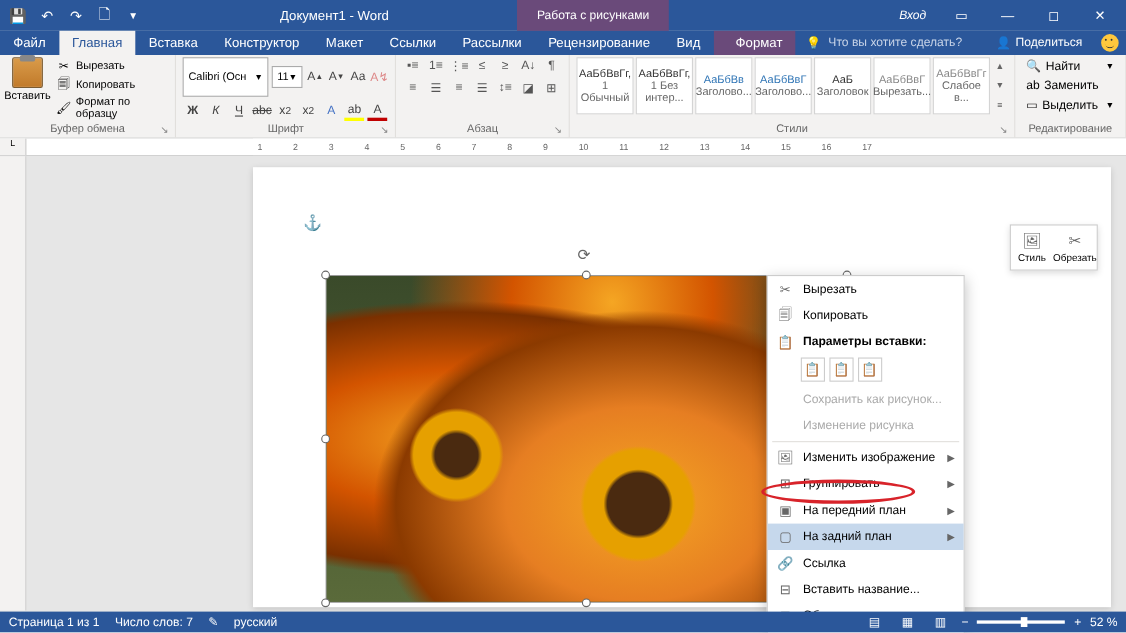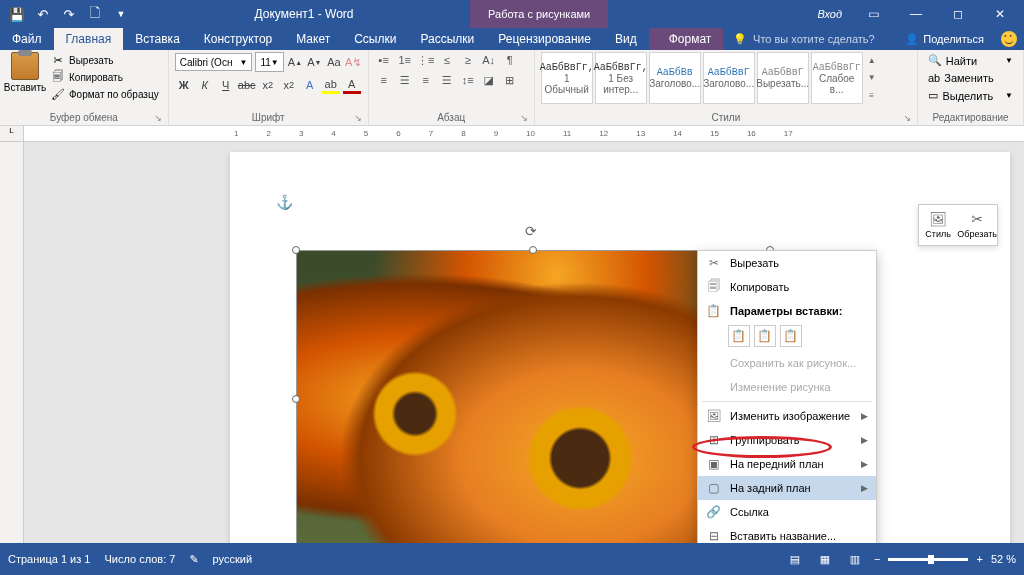--- a/index.html
+++ b/index.html
@@ -32,35 +32,35 @@
 
 .paste-btn { width: 38px; display: flex; flex-direction: column; align-items: center; gap: 2px; font-size: 10px; }
 .paste-icon { width: 28px; height: 28px; background: linear-gradient(#d99b4a,#c17a2a); border: 1px solid #7a5a30; border-radius: 2px; position: relative; }
 .paste-icon::before { content:""; position:absolute; top:-3px; left:6px; width:14px; height:6px; background:#888; border-radius:2px; }
 .clip-sub { display: flex; flex-direction: column; gap: 1px; font-size: 10px; }
 .clip-item { display: flex; align-items: center; gap: 4px; padding: 1px 3px; }
 .mini-icon { width: 14px; height: 14px; display: inline-flex; align-items: center; justify-content: center; font-size: 11px; }
 
 
 .font-row { display: flex; gap: 3px; align-items: center; }
-.font-name { width: 84px; height: 18px; border: 1px solid #ababab; background: #fff; font-size: 10px; padding: 0 4px; display: flex; align-items: center; justify-content: space-between; }
+.font-name { width: 84px; height: 36px; border: 1px solid #ababab; background: #fff; font-size: 10px; padding: 0 4px; display: flex; align-items: center; justify-content: space-between; }
 .font-size { width: 30px; height: 20px; border: 1px solid #ababab; background: #fff; font-size: 10px; padding: 0 4px; display: flex; align-items: center; }
 .rbtn { width: 18px; height: 18px; display: flex; align-items: center; justify-content: center; font-size: 11px; color: #444; }
 .rbtn.italic { font-style: italic; }
 .rbtn.under { text-decoration: underline; }
 .rbtn.strike { text-decoration: line-through; }
 .font-color { border-bottom: 3px solid #c00000; }
 
 
 .para-btn { width: 18px; height: 16px; display: flex; align-items: center; justify-content: center; font-size: 11px; color: #555; }
 
 
 .styles-gallery { display: flex; gap: 2px; }
 .style-item { width: 52px; height: 52px; border: 1px solid #d4d4d4; background: #fff; display: flex; flex-direction: column; align-items: center; justify-content: center; font-size: 9px; }
-.style-preview { font-size: 10px; color: #333; font-family: Liberation Mono, monospace; }
+.style-preview { font-size: 10px; color: #333; }
 .style-preview.blue { color: #2e74b5; }
 .style-preview.grey { color: #888; }
 .style-name { font-size: 10px; color: #666; text-align: center; }
 
 
 .edit-item { display: flex; align-items: center; gap: 4px; padding: 2px 4px; font-size: 11px; }
 
 
 .ruler-container { height: 16px; background: #fff; border-bottom: 1px solid #ccc; display: flex; }
 .ruler-corner { width: 24px; border-right: 1px solid #ccc; font-size: 8px; text-align: center; background:#f3f2f1; }
@@ -100,21 +100,21 @@
 .cm-item.hover { background: #c6d8ec; }
 .cm-item.disabled { color: #aaa; }
 .cm-icon { width: 16px; height: 16px; display: flex; align-items: center; justify-content: center; color: #666; font-size: 12px; }
 .cm-sep { height: 1px; background: #e1dfdc; margin: 2px 4px; }
 .cm-arrow { margin-left: auto; font-size: 9px; color: #666; }
 .cm-paste-opts { padding: 2px 8px 4px 30px; display: flex; gap: 4px; }
 .cm-paste-btn { width: 22px; height: 22px; border: 1px solid #ccc; display: flex; align-items: center; justify-content: center; font-size: 12px; color: #c17a2a; }
 .highlight-ellipse { position: absolute; top: 436px; left: 692px; width: 140px; height: 22px; border: 3px solid #d8232a; border-radius: 50%; pointer-events: none; z-index: 10; }
 
 
-.statusbar { position: absolute; bottom: 0; left: 0; right: 0; height: 32px; background: #2b579a; color: #fff; display: flex; align-items: center; font-size: 11px; padding: 0 8px; gap: 14px; }
+.statusbar { position: absolute; bottom: 0; left: 0; right: 0; height: 19px; background: #2b579a; color: #fff; display: flex; align-items: center; font-size: 11px; padding: 0 8px; gap: 14px; }
 .status-right { margin-left: auto; display: flex; align-items: center; gap: 8px; }
 .view-btn { width: 22px; height: 16px; display: flex; align-items: center; justify-content: center; }
 .zoom-slider { width: 80px; height: 3px; background: #fff; position: relative; }
 .zoom-thumb { position: absolute; top: -3px; left: 50%; width: 6px; height: 9px; background: #fff; }
 
 .smiley { width:16px; height:16px; border-radius:50%; background:#ffc83d; position:relative; }
 .smiley::before { content:"●●"; position:absolute; top:2px; left:3px; font-size:4px; letter-spacing:3px; color:#333; }
 .smiley::after { content:""; position:absolute; bottom:3px; left:4px; width:8px; height:4px; border-bottom:1px solid #333; border-radius:0 0 8px 8px; }
 </style>
 </head>
@@ -257,20 +257,24 @@
           <div class="style-preview ">АаБбВвГг,</div>
           <div class="style-name">1 Без интер...</div>
         </div>
         <div class="style-item">
           <div class="style-preview blue">АаБбВв</div>
           <div class="style-name">Заголово...</div>
         </div>
         <div class="style-item">
           <div class="style-preview blue">АаБбВвГ</div>
           <div class="style-name">Заголово...</div>
+        </div>
+        <div class="style-item">
+          <div class="style-preview ">АаБ</div>
+          <div class="style-name">Заголовок</div>
         </div>
         <div class="style-item">
           <div class="style-preview grey">АаБбВвГ</div>
           <div class="style-name">Вырезать...</div>
         </div>
         <div class="style-item">
           <div class="style-preview grey">АаБбВвГг</div>
           <div class="style-name">Слабое в...</div>
         </div>
         <div style="width: 14px; display: flex; flex-direction: column; justify-content: space-around; align-items: center; font-size: 8px; color: rgb(102, 102, 102);">

